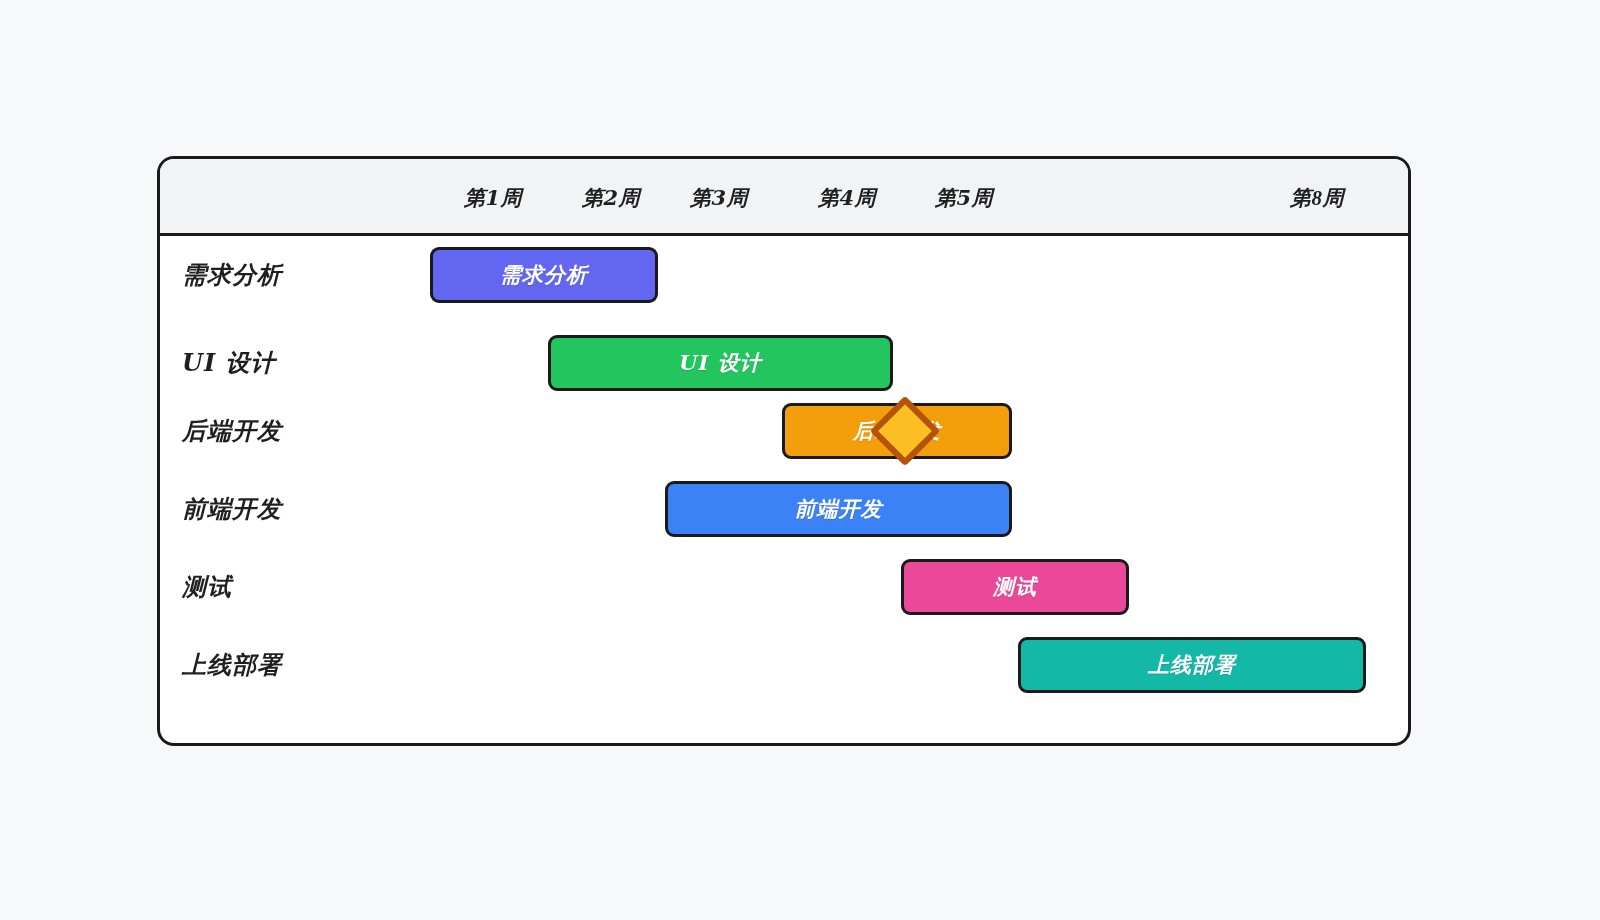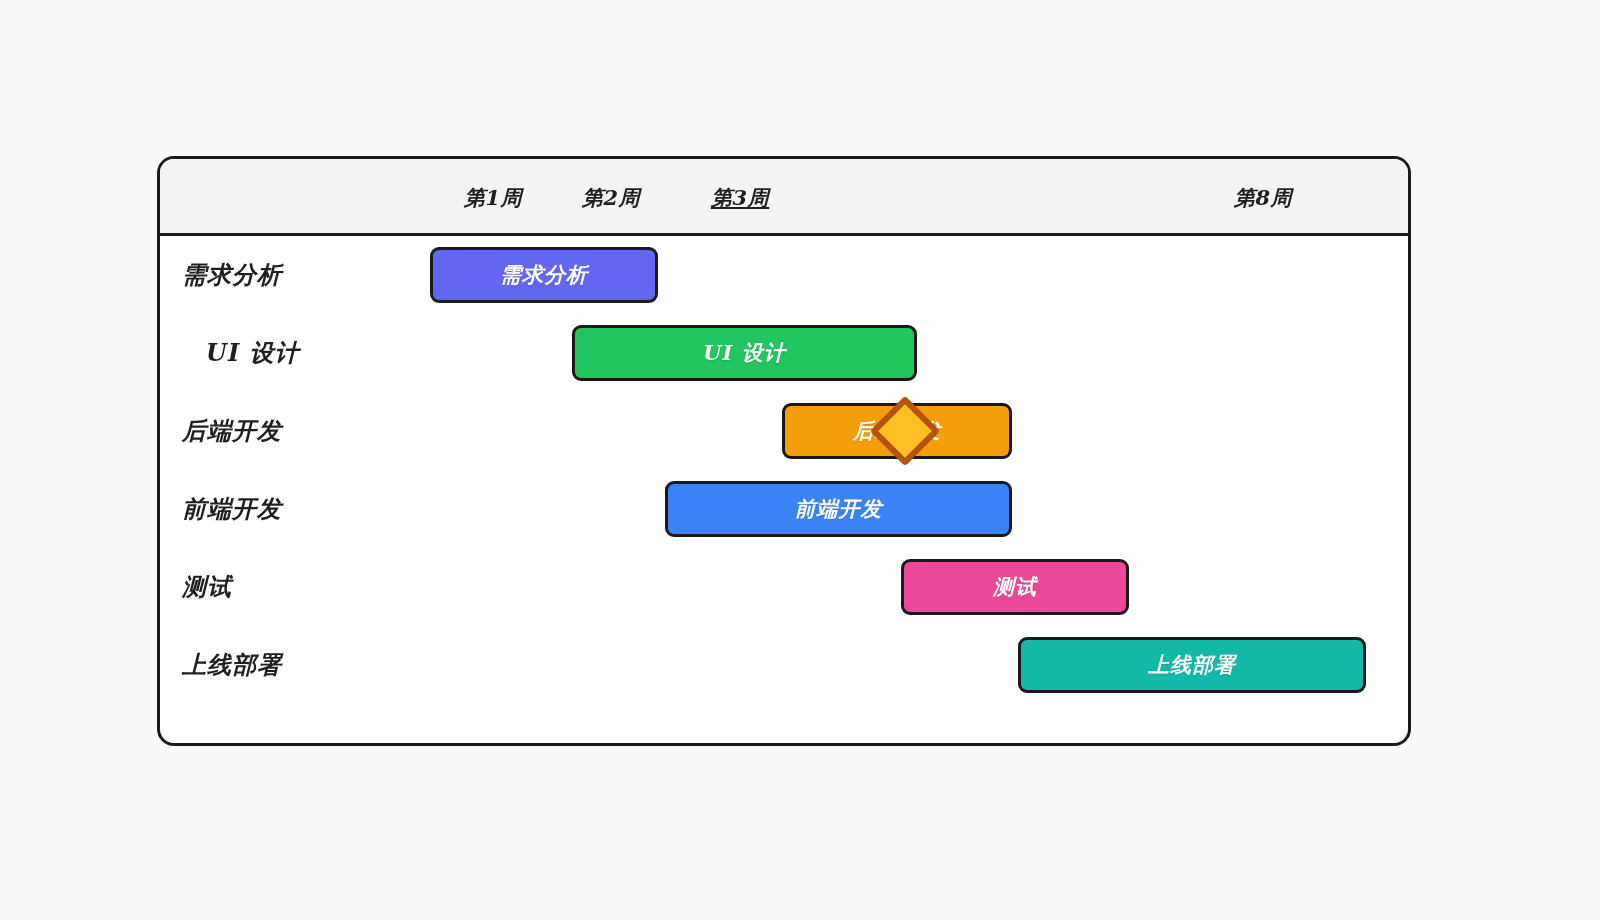--- a/index.html
+++ b/index.html
@@ -131,38 +131,44 @@
 
   <div class="gantt-frame">
 
     <div class="timeline-header">
       <div class="week-tick" style="left:274px;">
         <span>第1周</span>
       </div>
       <div class="week-tick" style="left:392px;">
         <span>第2周</span>
       </div>
-      <div class="week-tick" style="left:521px;text-decoration:underline;">
+      <div class="week-tick" style="left:500px;">
         <span>第3周</span>
       </div>
-      <div class="week-tick" style="left:1044px;">
+      <div class="week-tick" style="left:628px;">
+        <span>第4周</span>
+      </div>
+      <div class="week-tick" style="left:745px;">
+        <span>第5周</span>
+      </div>
+      <div class="week-tick" style="left:1098px;font-family:Liberation Serif, serif;">
         <span>第8周</span>
       </div>
     </div>
 
     <div class="rows-area">
 
       <div class="gantt-row" style="top:0px;padding-left:8px;">
         <div class="row-label">需求分析</div>
         <div class="task-bar" style="left:270px; width:228px; background:#6366f1;">
           <span>需求分析</span>
         </div>
       </div>
 
-      <div class="gantt-row" style="top:78px;margin-left:24px;">
+      <div class="gantt-row" style="top:88px;">
         <div class="row-label">UI 设计</div>
         <div class="task-bar" style="left:388px; width:345px; background:#22c55e;">
           <span>UI 设计</span>
         </div>
       </div>
 
       <div class="gantt-row" style="top:156px;">
         <div class="row-label">后端开发</div>
         <div class="task-bar" style="left:622px; width:230px; background:#f59e0b;">
           <span>后端开发</span>

